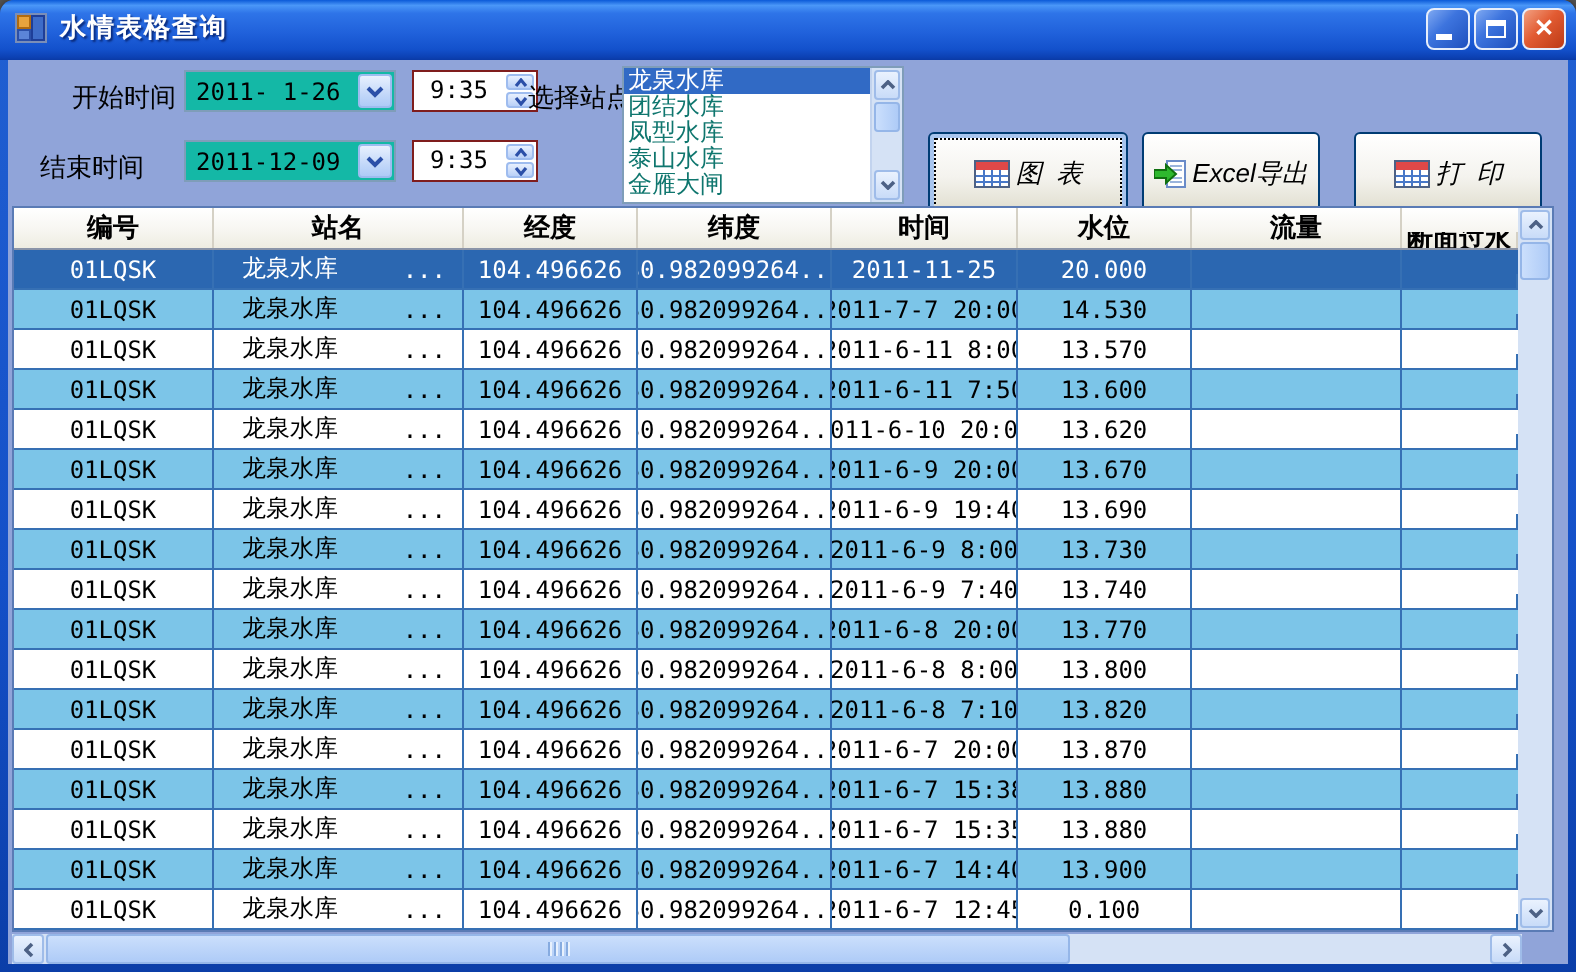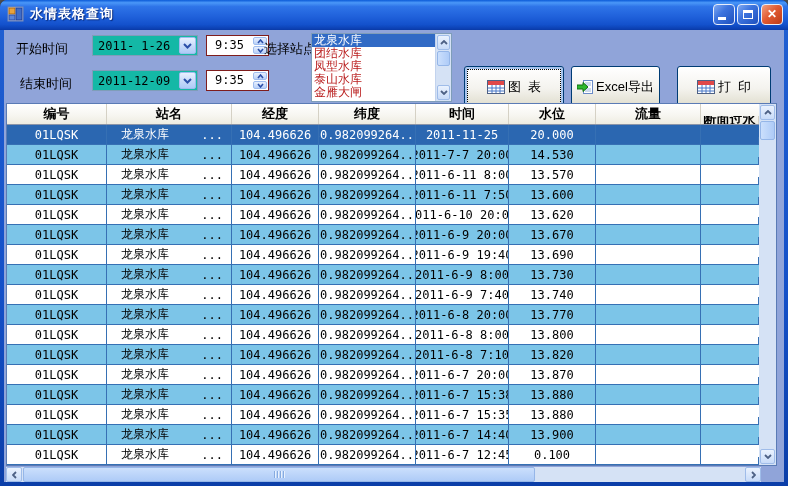--- a/index.html
+++ b/index.html
@@ -33,34 +33,34 @@
   
   .spin{position:absolute;width:63px;height:21px;background:#fff;border:1px solid #7f1d1d;display:flex;}
   .spin .txt{flex:1;font-size:12px;text-align:center;line-height:19px;font-family:"DejaVu Sans Mono",monospace;}
   .spincol{width:16px;display:flex;flex-direction:column;gap:1px;padding:1px 1px;}
   .spinbtn{flex:1;border-radius:2px;background:linear-gradient(180deg,#E8F0FE,#B9D0F8);
     border:1px solid #9EBCEF;display:flex;align-items:center;justify-content:center;}
   
   .listbox{position:absolute;left:307px;top:3px;width:141px;height:69px;background:#fff;
     border:1px solid #7F9DB9;display:flex;}
   .listitems{flex:1;overflow:hidden;}
-  .litem{height:13px;font-size:12px;line-height:13px;padding-left:2px;color:#b91c1c;white-space:nowrap;}
+  .litem{height:13px;font-size:12px;line-height:13px;padding-left:2px;color:#0f766e;white-space:nowrap;}
   .litem.sel{background:#316AC5;color:#fff;}
   
   .sb-v{width:16px;background:#D5E2F5;display:flex;flex-direction:column;border-left:1px solid #C2D3EE;}
   .sbtn{height:15px;margin:1px;border-radius:2px;flex:none;
     background:linear-gradient(180deg,#EAF2FE,#C8DBF8);border:1px solid #9FBCE9;
     display:flex;align-items:center;justify-content:center;}
   .sthumb-v{height:15px;margin:0 1px;border-radius:2px;
     background:linear-gradient(90deg,#CBDFFC,#AECBF7);border:1px solid #95B6E8;}
   .sb-spacer{flex:1;}
   
   .xpbtn{position:absolute;height:41px;border:1px solid #003C74;border-radius:3px;
     background:linear-gradient(180deg,#FFFFFF 0%,#F4F3EE 55%,#E4E2D5 90%,#D6D3C3 100%);
-    display:flex;align-items:center;justify-content:center;gap:3px;font-size:13px;color:#000;cursor:default;}
+    display:flex;align-items:center;justify-content:center;gap:3px;font-size:13px;color:#000;cursor:default;font-style:italic;}
   .xpbtn.focus{box-shadow:0 0 0 2px #A8C5EE inset;outline:1px dotted #000;outline-offset:-4px;}
   .bicon{flex:none;display:inline-flex;}
   
   .grid{position:absolute;left:2px;top:73px;width:771px;height:363px;background:#fff;
     border:1px solid #5A7BB5;padding-right:17px;}
   .vscroll{position:absolute;right:0;top:0;bottom:0;width:17px;background:#D5E2F5;
     display:flex;flex-direction:column;}
   .thead{height:21px;display:flex;background:linear-gradient(180deg,#FFFFFF 0%,#F7F6F1 55%,#EEECE1 100%);
     border-bottom:1px solid #8A94A8;}
   .hcell{font-size:13px;font-weight:bold;color:#000;display:flex;align-items:center;justify-content:center;
@@ -108,21 +108,21 @@
           <span class="g-max"></span>
         </div>
       <div class="tbtn red">
           <span class="g-x">✕</span>
         </div>
     </div>
   </div>
 
   <div class="client">
 
-    <span class="lbl" style="left:12px;top:10px;">开始时间</span>
+    <span class="lbl" style="left:32px;top:10px;">开始时间</span>
     <div class="dtp" style="left:88px;top:5px;">
       <span class="txt">2011- 1-26</span>
       <span class="dropbtn">
         <svg width="9" height="6" viewBox="0 0 9 6">
             <polyline points="1,1 4.5,4.5 8,1" fill="none" stroke="#2B4FA8" stroke-width="2"></polyline>
           </svg>
       </span>
     </div>
     <div class="spin" style="left:202px;top:5px;">
       <span class="txt">9:35</span>

